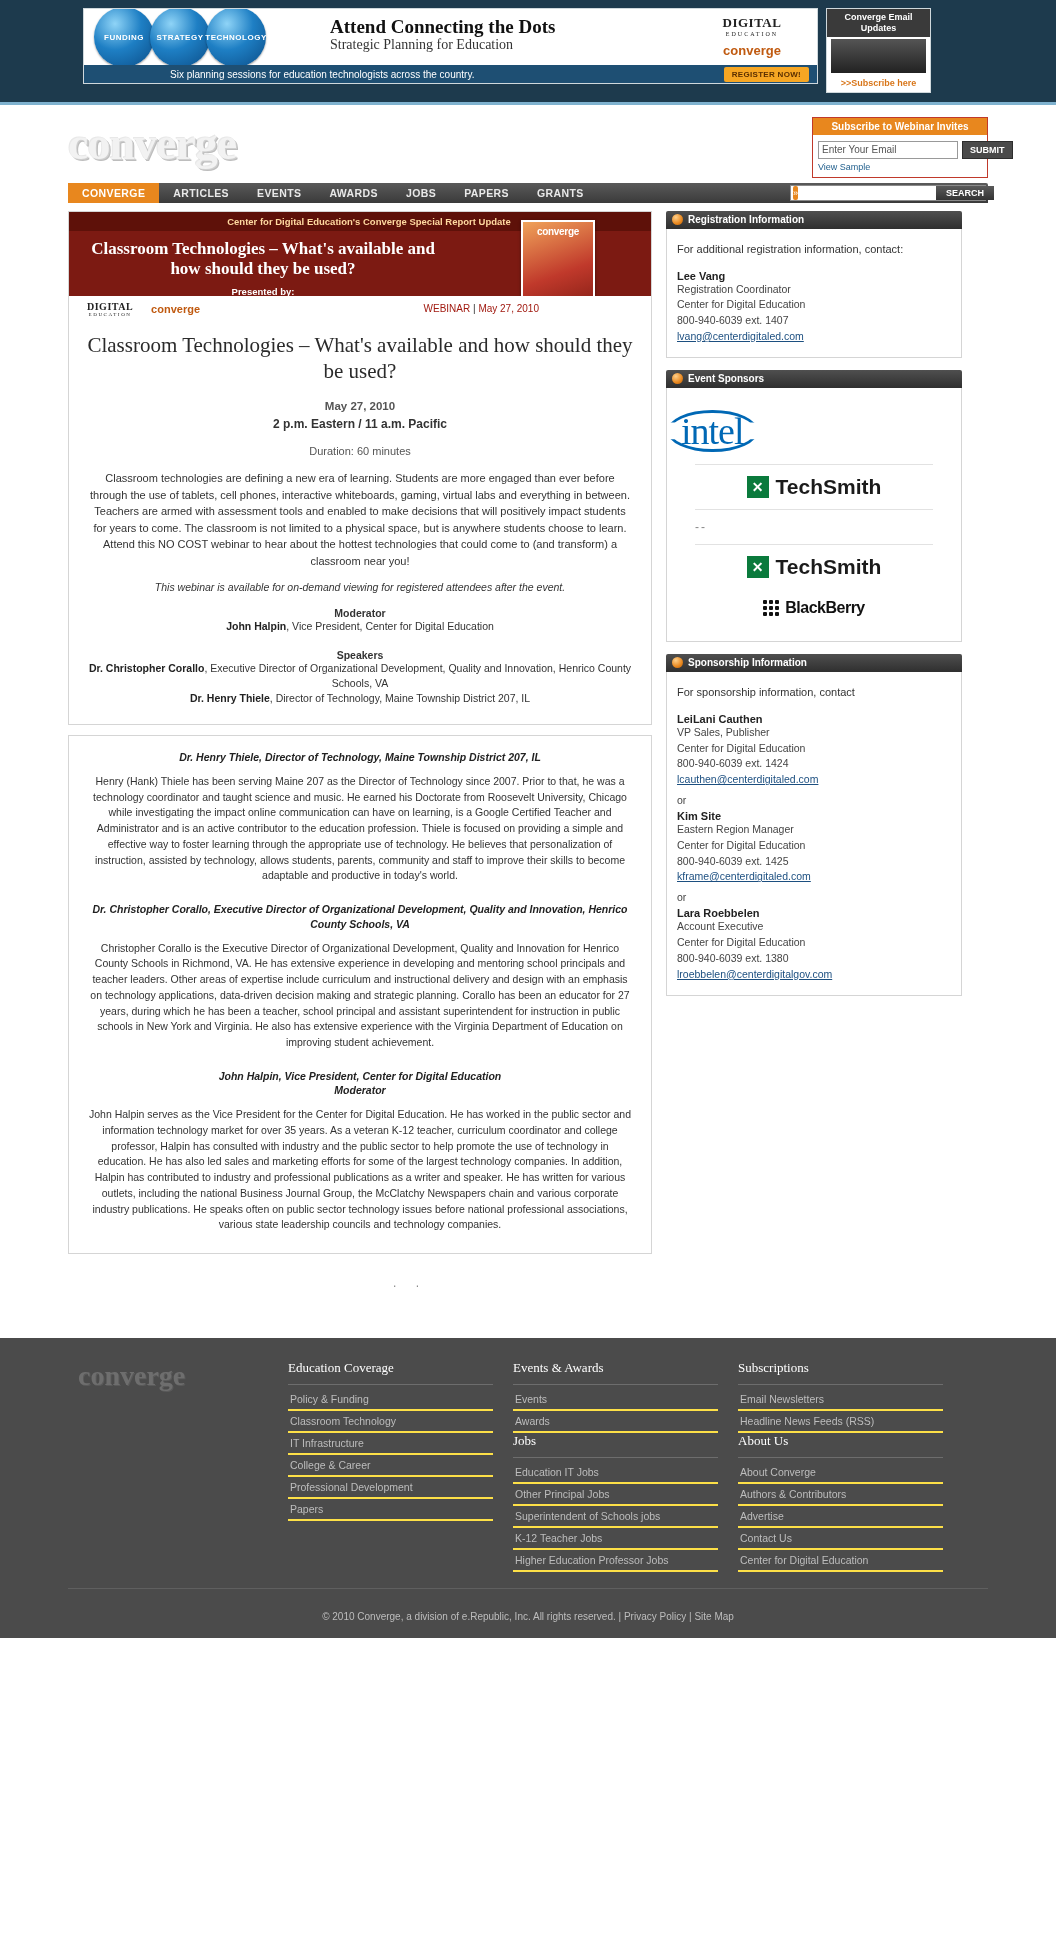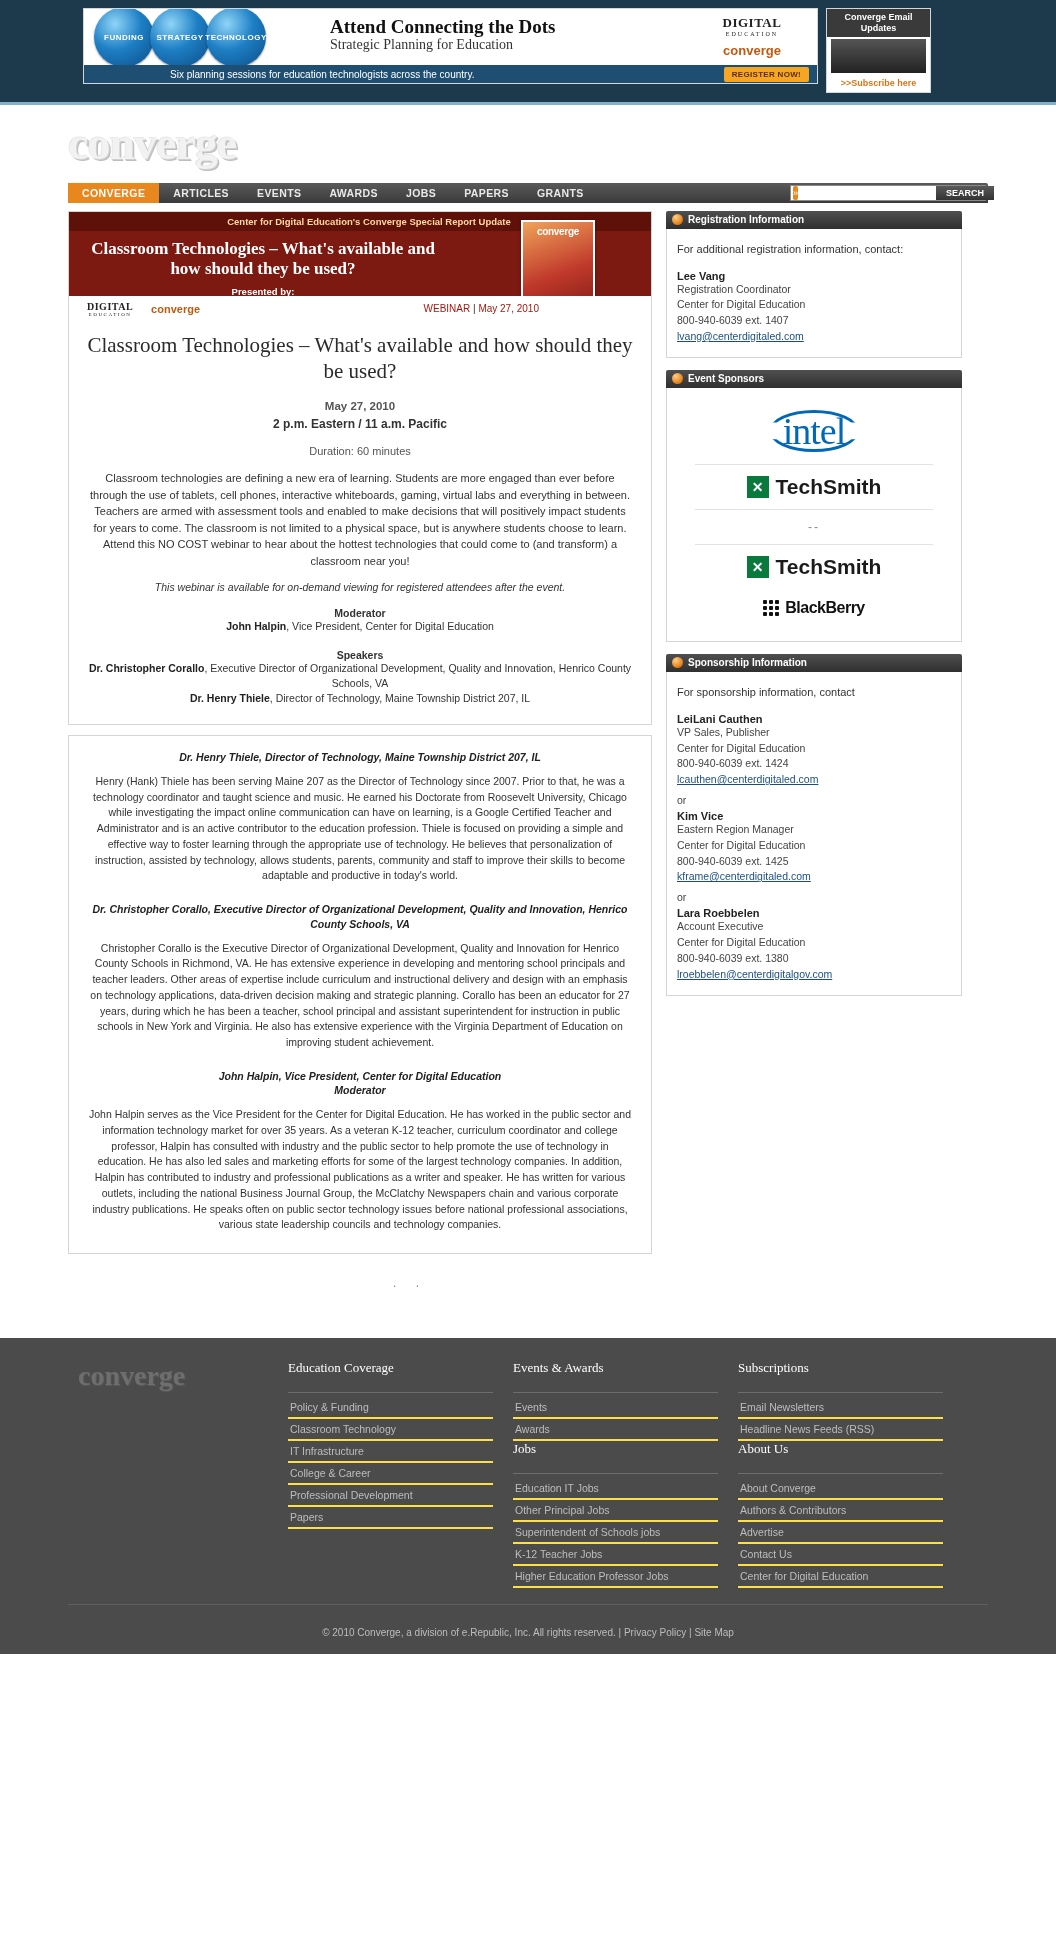--- a/index.html
+++ b/index.html
@@ -182,21 +182,21 @@
     display:inline-block;
   }
   .side-body { border:1px solid #d5d5d5; border-top:none; background:#fff; padding:12px 10px 14px 10px; }
   .side-p { font-size:11px; color:#333; line-height:1.55; }
   .side-name { font-size:11px; font-weight:bold; color:#222; margin-top:12px; }
   .side-line { font-size:10.5px; color:#444; line-height:1.5; }
   .side-link { font-size:10.5px; color:#1c4f80; text-decoration:underline; cursor:pointer; display:inline-block; }
   .side-or { font-size:10.5px; color:#444; margin:8px 0 4px 0; }
 
   
-  .sponsor-body { border:1px solid #d5d5d5; border-top:none; background:#fff; padding:10px 0 14px 0; text-align:center; }
+  .sponsor-body { border:1px solid #d5d5d5; border-top:none; background:#fff; padding:10px 0 14px 0; }
   .sponsor-cell { padding:10px 0; }
   .sponsor-cell + .sponsor-cell { border-top:1px solid #e2e2e2; margin:0 28px; }
   .intel {
     font-family:"Liberation Serif", serif; font-size:38px; color:#0068b5; font-weight:normal;
     letter-spacing:-1px; line-height:1; display:inline-block; position:relative; padding:4px 14px;
   }
   .intel .ring {
     position:absolute; left:0; right:0; top:2px; bottom:2px; border:3px solid #0068b5;
     border-radius:50%; clip-path: polygon(0 0,100% 0,100% 30%,0 30%,0 70%,100% 70%,100% 100%,0 100%);
   }
@@ -215,21 +215,21 @@
   .tiny-dots { margin:22px 0 0 100px; font-size:12px; color:#888; letter-spacing:8px; }
 
   
   .footer { background:#4b4b4b; margin-top:48px; padding:22px 0 16px 0; color:#cfcfcf; }
   .footer-inner { width:920px; margin:0 auto; display:flex; gap:20px; }
   .f-logo {
     width:200px; font-family:"Liberation Serif", serif; font-size:28px; font-weight:bold;
     color:#6e6e6e; text-shadow:1px 1px 0 #5a5a5a; padding-left:10px;
   }
   .f-col { width:205px; }
-  .f-head { color:#fff; font-size:13px; font-family:"Liberation Serif", serif; padding-bottom:16px; border-bottom:1px solid #6d6d6d; margin-bottom:4px; }
+  .f-head { color:#fff; font-size:13px; font-family:"Liberation Serif", serif; padding-bottom:8px; border-bottom:1px solid #6d6d6d; margin-bottom:4px; }
   .f-link { font-size:10.5px; color:#bdbdbd; padding:4px 2px; border-bottom:2px solid #fde047; cursor:pointer; }
   .footer-bottom {
     text-align:center; font-size:10px; color:#bdbdbd; margin-top:22px;
   }
   .footer-bottom a { color:#bdbdbd; text-decoration:none; cursor:pointer; }
   .divider-line { height:1px; background:#5f5f5f; width:920px; margin:16px auto 10px auto; }
 </style>
 </head>
 <body>
 
@@ -265,20 +265,30 @@
         <div class="adbox-title">Converge Email Updates</div>
         <div class="adbox-img"></div>
         <div class="adbox-cta">&gt;&gt;Subscribe here</div>
       </div>
     </div>
   </div>
 
   <div class="header">
     <div class="logo">
       <span>converge</span>
+    </div>
+    <div class="subscribe-box">
+      <div class="subscribe-head">Subscribe to Webinar Invites</div>
+      <div class="subscribe-body">
+        <div class="subscribe-row">
+          <input class="subscribe-input" type="text" value="Enter Your Email" placeholder="Enter Your Email" style="">
+          <button class="subscribe-submit">SUBMIT</button>
+        </div>
+        <a class="subscribe-link">View Sample</a>
+      </div>
     </div>
   </div>
 
   <div class="navbar">
     <div class="nav-item active">CONVERGE</div>
     <div class="nav-item">ARTICLES</div>
     <div class="nav-item">EVENTS</div>
     <div class="nav-item">AWARDS</div>
     <div class="nav-item">JOBS</div>
     <div class="nav-item">PAPERS</div>
@@ -440,21 +450,21 @@
         <div class="side-body">
           <div class="side-p">For sponsorship information, contact</div>
 
           <div class="side-name">LeiLani Cauthen</div>
           <div class="side-line">VP Sales, Publisher</div>
           <div class="side-line">Center for Digital Education</div>
           <div class="side-line">800-940-6039 ext. 1424</div>
           <a class="side-link">lcauthen@centerdigitaled.com</a>
           <div class="side-or">or</div>
 
-          <div class="side-name" style="margin-top:2px;">Kim Vice</div>
+          <div class="side-name" style="margin-top:2px;">Kim Site</div>
           <div class="side-line">Eastern Region Manager</div>
           <div class="side-line">Center for Digital Education</div>
           <div class="side-line">800-940-6039 ext. 1425</div>
           <a class="side-link">kframe@centerdigitaled.com</a>
           <div class="side-or">or</div>
 
           <div class="side-name" style="margin-top:2px;">Lara Roebbelen</div>
           <div class="side-line">Account Executive</div>
           <div class="side-line">Center for Digital Education</div>
           <div class="side-line">800-940-6039 ext. 1380</div>

